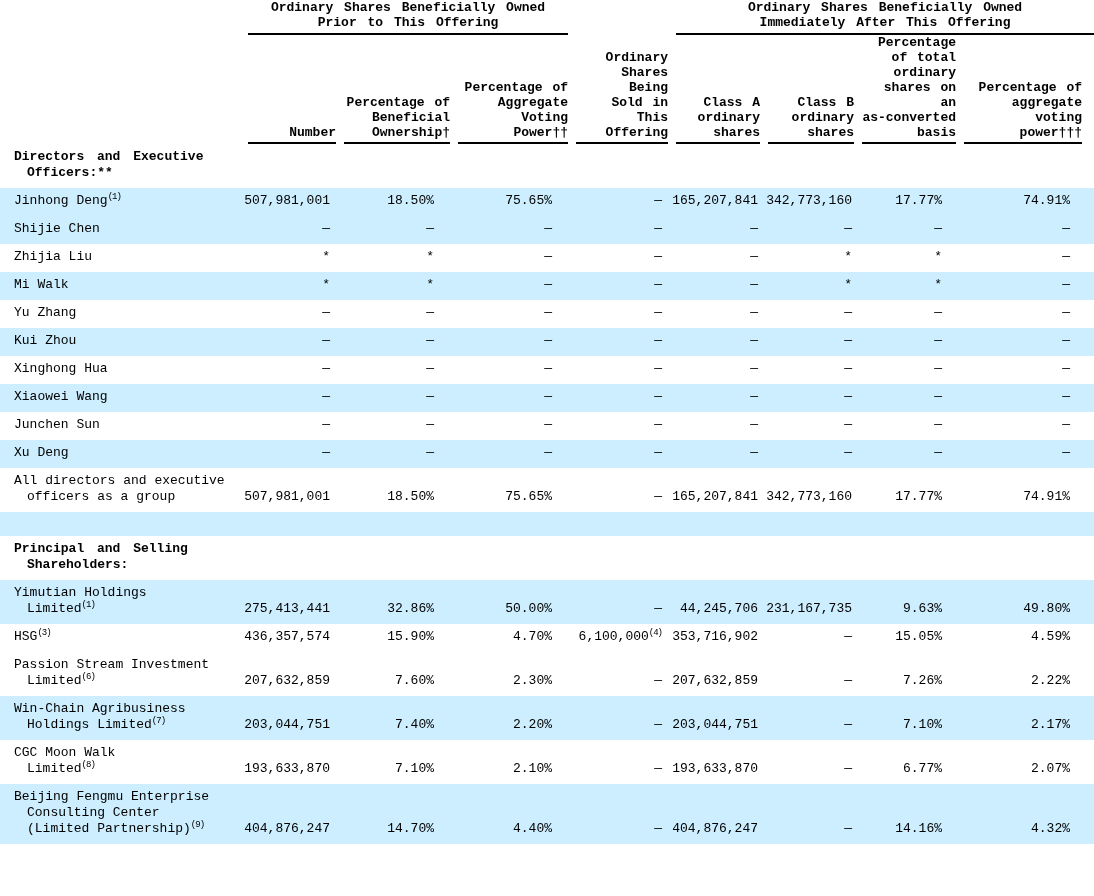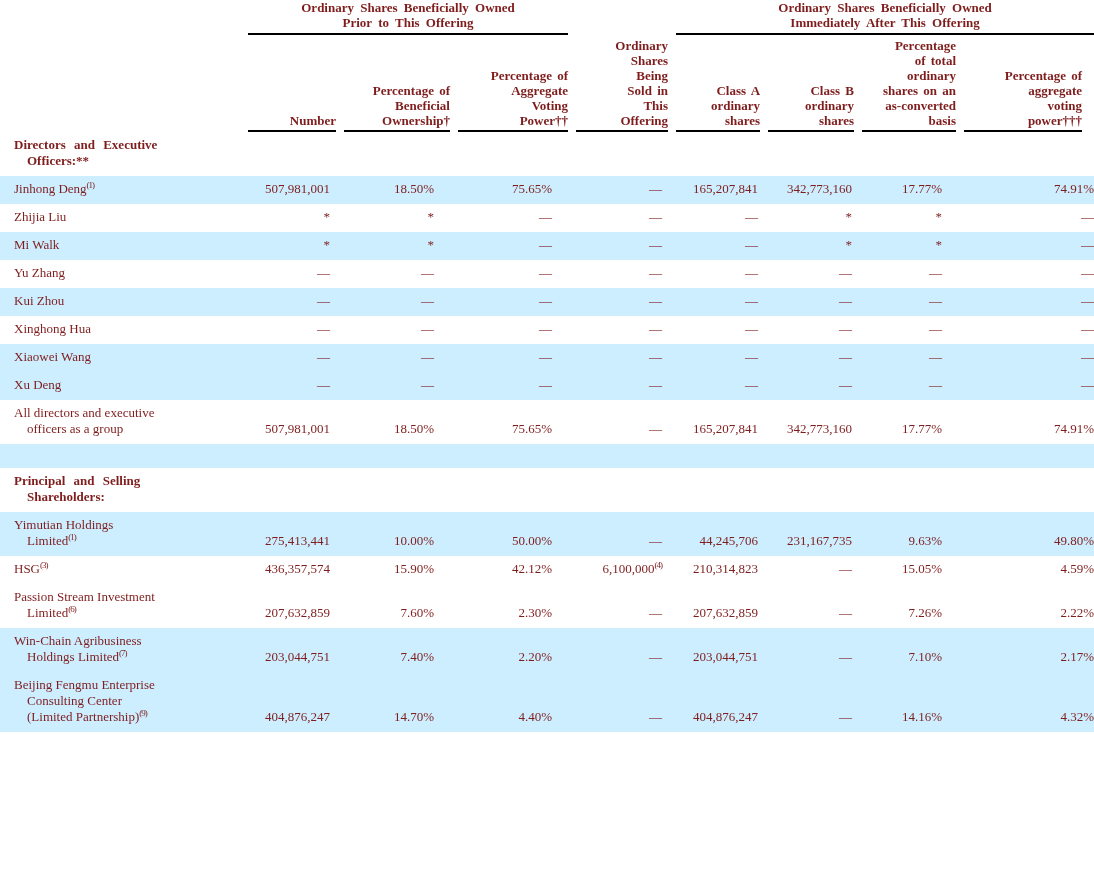--- a/index.html
+++ b/index.html
@@ -1,19 +1,19 @@
 <!DOCTYPE html>
 <html><head>
 <meta charset="utf-8">
 <style>
   html, body { margin: 0; padding: 0; background: #ffffff; }
   .page {
     width: 1094px; height: 896px; overflow: hidden;
-    background: #ffffff; color: #7f1d1d;
-    font-family: Liberation Serif, serif;
+    background: #ffffff; color: #000000;
+    font-family: Liberation Mono, monospace;
     font-size: 13px;
   }
   table.ownership {
     border-collapse: collapse; table-layout: fixed;
     width: 1094px;
   }
   td, th { padding: 0; vertical-align: bottom; text-align: left; font-weight: normal; }
   tr.shade { background: #cceeff; }
 
   
@@ -39,21 +39,21 @@
     text-align: right; white-space: nowrap;
     padding-top: 5px; padding-bottom: 7px; line-height: 16px;
   }
   td.c1 { padding-right: 6px; margin-top: 19px; }
   td.c2 { padding-right: 16px; }
   td.c3 { padding-right: 16px; }
   td.c4 { padding-right: 6px; }
   td.c5 { padding-right: 2px; }
   td.c6 { padding-right: 2px; }
   td.c7 { padding-right: 14px; }
-  td.c8 { }
+  td.c8 { padding-right: 24px; }
   sup.fn {
     font-size: 9px; line-height: 0; vertical-align: super; letter-spacing: -1px;
   }
   tr.spacer td { height: 24px; }
 </style>
 </head>
 <body>
 
 <div class="page">
   <table class="ownership">
@@ -152,20 +152,33 @@
           </td>
           <td class="val c1">507,981,001</td>
           <td class="val c2">18.50%</td>
           <td class="val c3">75.65%</td>
           <td class="val c4">—</td>
           <td class="val c5">165,207,841</td>
           <td class="val c6">342,773,160</td>
           <td class="val c7">17.77%</td>
           <td class="val c8">74.91%</td>
         </tr>
+        <tr class="shade">
+          <td class="name">
+            <div class="line">Shijie Chen</div>
+          </td>
+          <td class="val c1">—</td>
+          <td class="val c2">—</td>
+          <td class="val c3">—</td>
+          <td class="val c4">—</td>
+          <td class="val c5">—</td>
+          <td class="val c6">—</td>
+          <td class="val c7">—</td>
+          <td class="val c8">—</td>
+        </tr>
         <tr>
           <td class="name">
             <div class="line">Zhijia Liu</div>
           </td>
           <td class="val c1">*</td>
           <td class="val c2">*</td>
           <td class="val c3">—</td>
           <td class="val c4">—</td>
           <td class="val c5">—</td>
           <td class="val c6">*</td>
@@ -220,20 +233,33 @@
           <td class="val c3">—</td>
           <td class="val c4">—</td>
           <td class="val c5">—</td>
           <td class="val c6">—</td>
           <td class="val c7">—</td>
           <td class="val c8">—</td>
         </tr>
         <tr class="shade">
           <td class="name">
             <div class="line">Xiaowei Wang</div>
+          </td>
+          <td class="val c1">—</td>
+          <td class="val c2">—</td>
+          <td class="val c3">—</td>
+          <td class="val c4">—</td>
+          <td class="val c5">—</td>
+          <td class="val c6">—</td>
+          <td class="val c7">—</td>
+          <td class="val c8">—</td>
+        </tr>
+        <tr>
+          <td class="name">
+            <div class="line">Junchen Sun</div>
           </td>
           <td class="val c1">—</td>
           <td class="val c2">—</td>
           <td class="val c3">—</td>
           <td class="val c4">—</td>
           <td class="val c5">—</td>
           <td class="val c6">—</td>
           <td class="val c7">—</td>
           <td class="val c8">—</td>
         </tr>
@@ -280,37 +306,37 @@
           <td class="val c6"></td>
           <td class="val c7"></td>
           <td class="val c8"></td>
         </tr>
         <tr class="shade">
           <td class="name">
             <div class="line">Yimutian Holdings</div>
             <div class="line cont">Limited<sup class="fn">(1)</sup></div>
           </td>
           <td class="val c1">275,413,441</td>
-          <td class="val c2">10.00%</td>
+          <td class="val c2">32.86%</td>
           <td class="val c3">50.00%</td>
           <td class="val c4">—</td>
           <td class="val c5">44,245,706</td>
           <td class="val c6">231,167,735</td>
           <td class="val c7">9.63%</td>
           <td class="val c8">49.80%</td>
         </tr>
         <tr>
           <td class="name">
             <div class="line">HSG<sup class="fn">(3)</sup></div>
           </td>
           <td class="val c1">436,357,574</td>
           <td class="val c2">15.90%</td>
-          <td class="val c3">42.12%</td>
+          <td class="val c3">4.70%</td>
           <td class="val c4">6,100,000<sup class="fn">(4)</sup></td>
-          <td class="val c5">210,314,823</td>
+          <td class="val c5">353,716,902</td>
           <td class="val c6">—</td>
           <td class="val c7">15.05%</td>
           <td class="val c8">4.59%</td>
         </tr>
         <tr>
           <td class="name">
             <div class="line">Passion Stream Investment</div>
             <div class="line cont">Limited<sup class="fn">(6)</sup></div>
           </td>
           <td class="val c1">207,632,859</td>
@@ -328,20 +354,34 @@
             <div class="line cont">Holdings Limited<sup class="fn">(7)</sup></div>
           </td>
           <td class="val c1">203,044,751</td>
           <td class="val c2">7.40%</td>
           <td class="val c3">2.20%</td>
           <td class="val c4">—</td>
           <td class="val c5">203,044,751</td>
           <td class="val c6">—</td>
           <td class="val c7">7.10%</td>
           <td class="val c8">2.17%</td>
+        </tr>
+        <tr>
+          <td class="name">
+            <div class="line">CGC Moon Walk</div>
+            <div class="line cont">Limited<sup class="fn">(8)</sup></div>
+          </td>
+          <td class="val c1">193,633,870</td>
+          <td class="val c2">7.10%</td>
+          <td class="val c3">2.10%</td>
+          <td class="val c4">—</td>
+          <td class="val c5">193,633,870</td>
+          <td class="val c6">—</td>
+          <td class="val c7">6.77%</td>
+          <td class="val c8">2.07%</td>
         </tr>
         <tr class="shade">
           <td class="name">
             <div class="line">Beijing Fengmu Enterprise</div>
             <div class="line cont">Consulting Center</div>
             <div class="line cont">(Limited Partnership)<sup class="fn">(9)</sup></div>
           </td>
           <td class="val c1">404,876,247</td>
           <td class="val c2">14.70%</td>
           <td class="val c3">4.40%</td>

